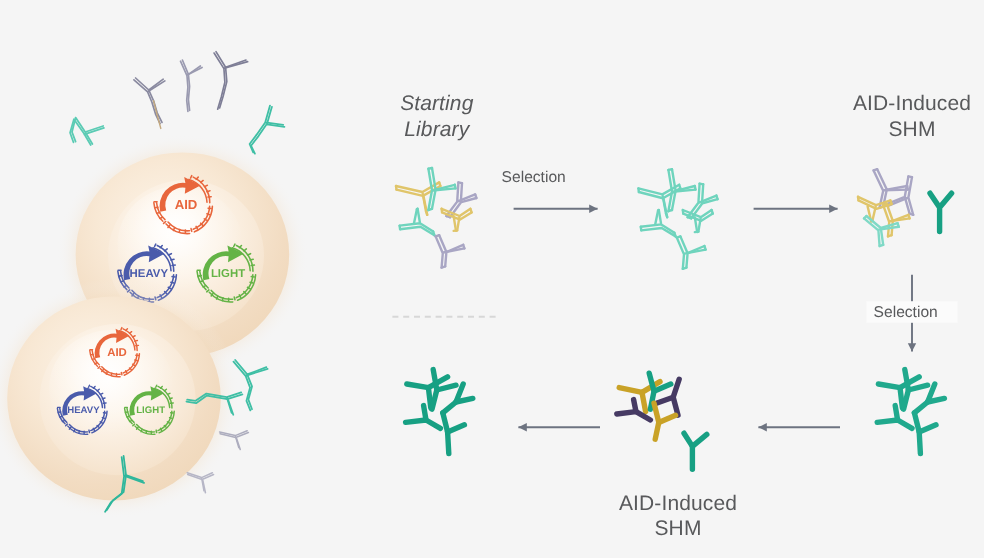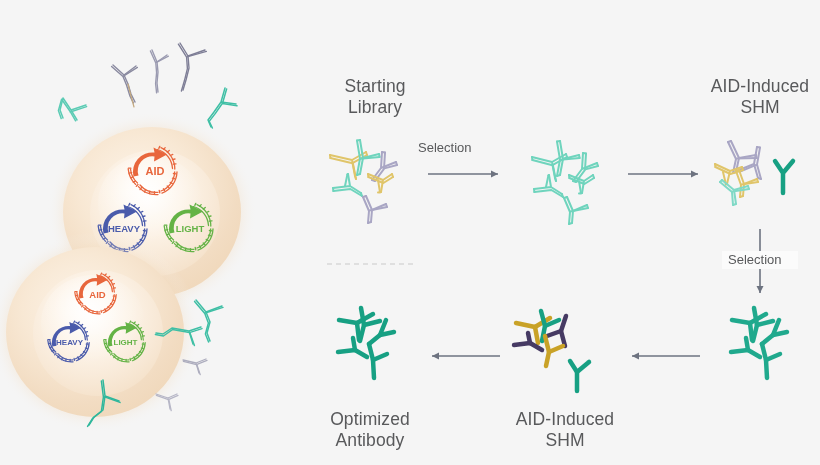--- a/index.html
+++ b/index.html
@@ -459,29 +459,27 @@
       </g>
       <g>
         <path d="M369 344 L373 360 L374 378"></path>
         <path d="M373 360 L387 354"></path>
       </g>
     </g>
 
     <line x1="327" y1="264" x2="413" y2="264" stroke="#d7d7d7" stroke-width="1.6" stroke-dasharray="5 4"></line>
   </svg>
 
-  <div class="lbl" style="left:315px;top:76px;width:120px;">Starting
+  <div class="lbl" style="left:304px;top:76px;width:120px;font-style:italic;">Starting
 Library</div>
 
   <div class="sel-lbl" style="left:418px;top:140px;width:90px;">Selection</div>
 
   <div class="lbl" style="left:690px;top:76px;width:140px;">AID-Induced
 SHM</div>
 
   <div class="sel-lbl boxed" style="left:722px;top:251px;width:64px;">Selection</div>
 
-  <div class="lbl" style="left:305px;top:409px;width:130px;">Optimized
-Antibody</div>
 
   <div class="lbl" style="left:495px;top:409px;width:140px;">AID-Induced
 SHM</div>
 
 </div>
 
 </body></html>

